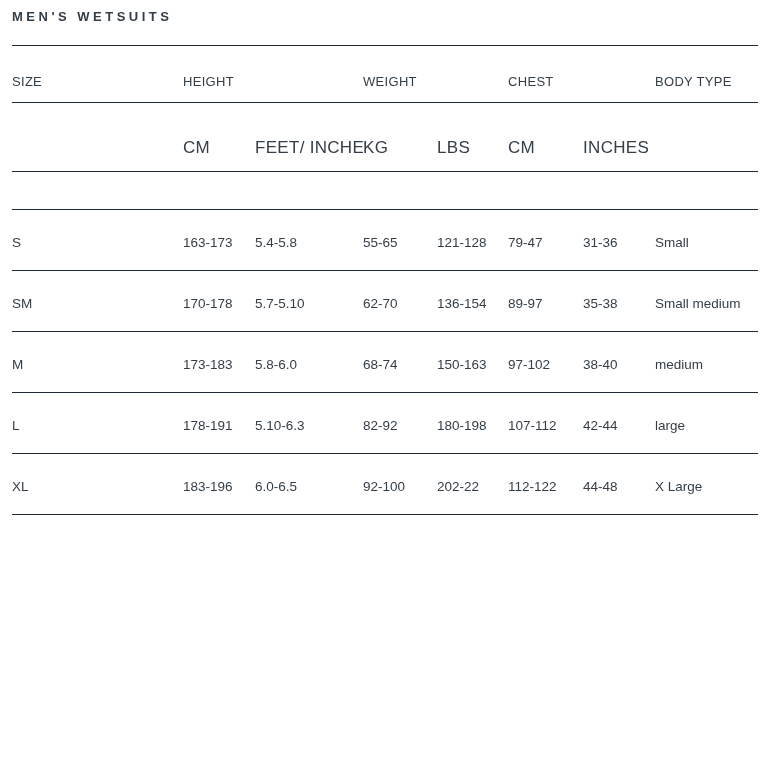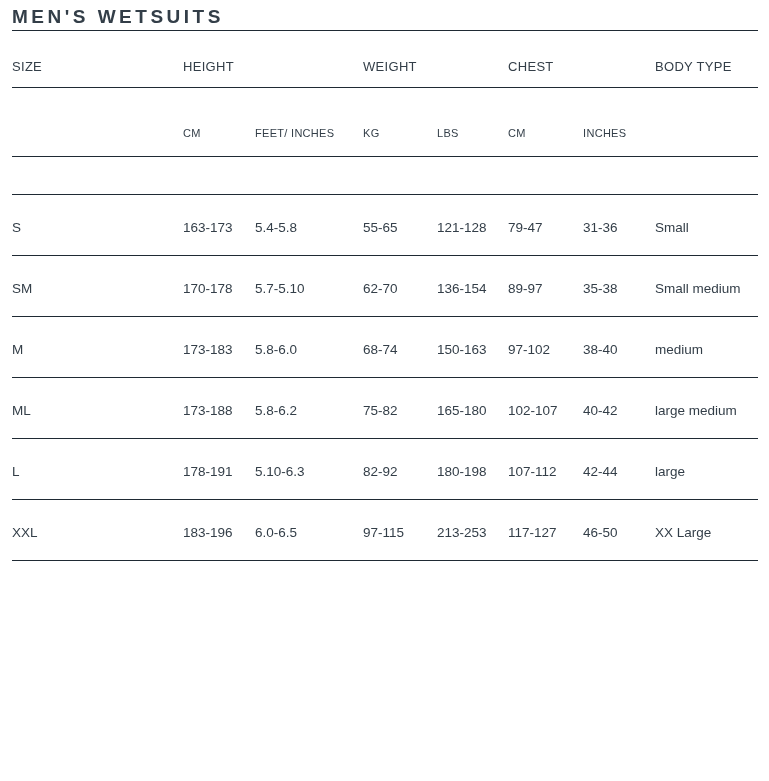--- a/index.html
+++ b/index.html
@@ -9,31 +9,31 @@
   *{box-sizing:border-box;}
   html,body{margin:0;padding:0;background:#ffffff;}
   body{
     width:769px;height:781px;overflow:hidden;
     font-family:"Liberation Sans", sans-serif;
     color:var(--text);
     -webkit-font-smoothing:antialiased;
   }
   .page-title{
     margin:9px 0 0 12px;
-    font-size:19px;
+    font-size:13px;
     font-weight:600;
     letter-spacing:3.5px;
     text-transform:uppercase;
     line-height:15px;
     color:var(--text);
   }
   table.size-chart{
     border-collapse:collapse;
     table-layout:fixed;
-    margin:6px 0 0 12px;
+    margin:21px 0 0 12px;
     width:746px;
     border-top:1px solid var(--line);
   }
   th,td{
     text-align:left;
     vertical-align:middle;
     font-weight:400;
     font-size:13.5px;
     color:var(--text);
     padding:0;
@@ -43,21 +43,21 @@
   }
   tr.group-header-row th{
     height:57px;
     font-size:13px;
     letter-spacing:0.3px;
     padding-top:14px;
     text-transform:uppercase;
   }
   tr.unit-header-row th{
     height:69px;
-    font-size:11px;
+    font-size:17px;
     letter-spacing:0.3px;
     padding-top:21px;
     text-transform:uppercase;
   }
   tr.spacer-row td{
     height:38px;
   }
   tbody tr.data-row td{
     height:61px;
     padding-top:4px;
@@ -126,43 +126,33 @@
         <td>M</td>
         <td>173-183</td>
         <td>5.8-6.0</td>
         <td>68-74</td>
         <td>150-163</td>
         <td>97-102</td>
         <td>38-40</td>
         <td>medium</td>
       </tr>
       <tr class="data-row">
-        <td>ML</td>
-        <td>173-188</td>
-        <td>5.8-6.2</td>
-        <td>75-82</td>
-        <td>165-180</td>
-        <td>102-107</td>
-        <td>40-42</td>
-        <td>large medium</td>
-      </tr>
-      <tr class="data-row">
         <td>L</td>
         <td>178-191</td>
         <td>5.10-6.3</td>
         <td>82-92</td>
         <td>180-198</td>
         <td>107-112</td>
         <td>42-44</td>
         <td>large</td>
       </tr>
       <tr class="data-row">
-        <td>XXL</td>
+        <td>XL</td>
         <td>183-196</td>
         <td>6.0-6.5</td>
-        <td>97-115</td>
-        <td>213-253</td>
-        <td>117-127</td>
-        <td>46-50</td>
-        <td>XX Large</td>
+        <td>92-100</td>
+        <td>202-22</td>
+        <td>112-122</td>
+        <td>44-48</td>
+        <td>X Large</td>
       </tr>
     </tbody>
 </table>
 
 </body></html>

